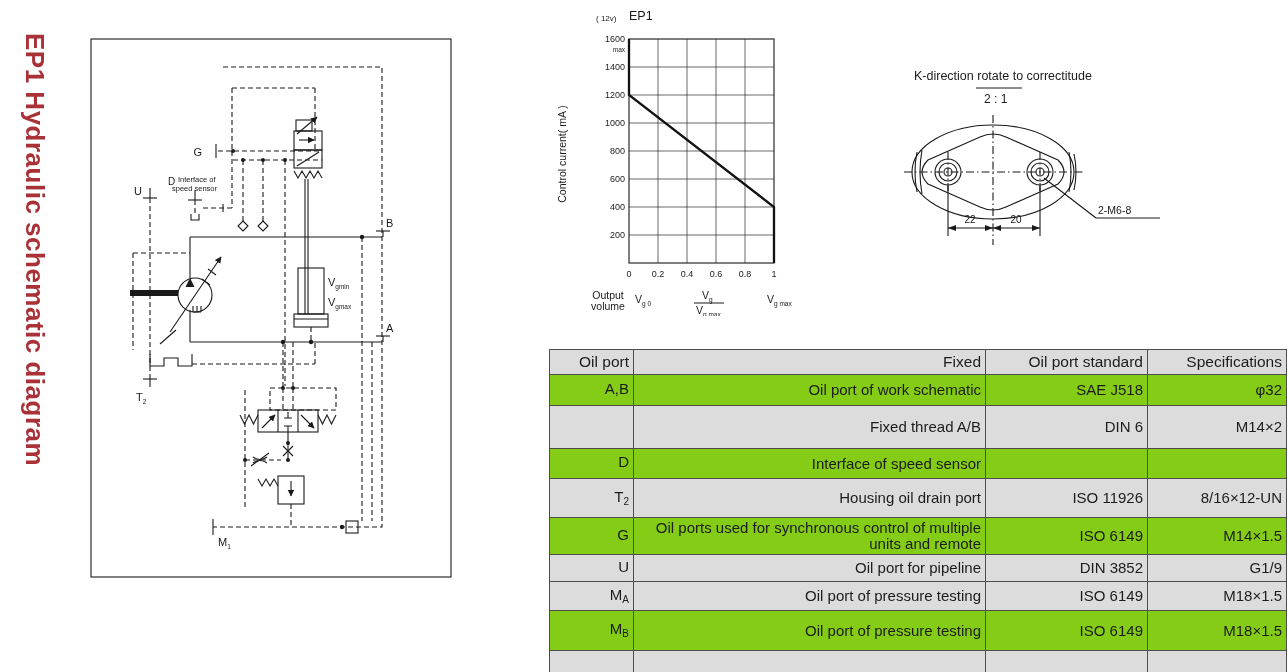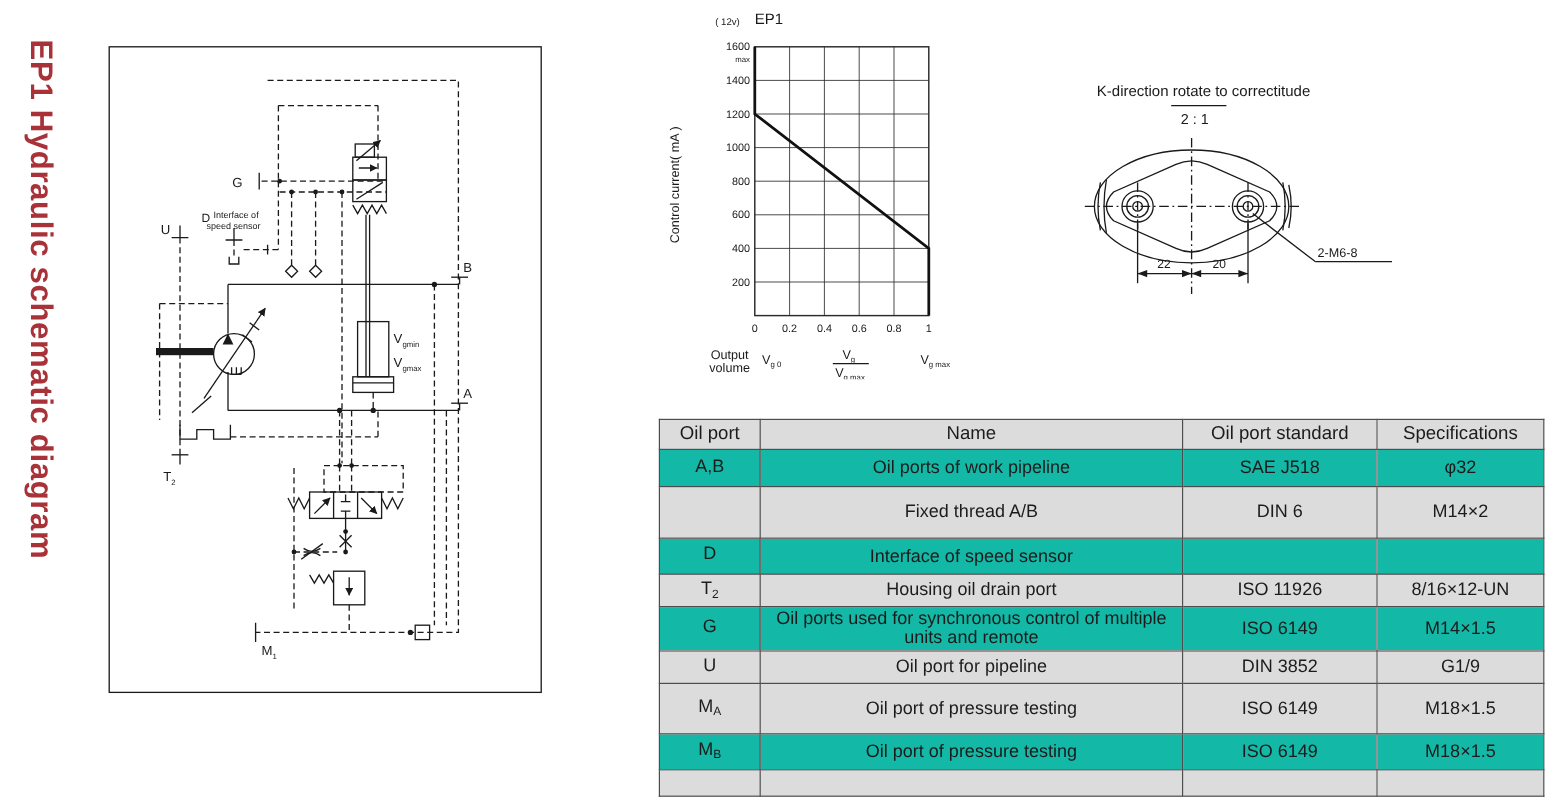--- a/index.html
+++ b/index.html
@@ -16,24 +16,24 @@
   .sublbl{fill:#1a1a1a;font-size:6.5px;}
   
   #page-title{
     position:absolute;left:50px;top:33px;width:460px;height:36px;
     transform:rotate(90deg);transform-origin:0 0;
     font-size:26px;font-weight:bold;letter-spacing:.5px;
   }
   
   #port-table-wrap{position:absolute;left:549px;top:349px;width:737px;}
   table{border-collapse:collapse;table-layout:fixed;width:737px;}
-  td{border:1px solid #4d4d4d;text-align:center;vertical-align:middle;
+  td{border:1px solid #4d4d4d;text-align:right;vertical-align:middle;
      font-size:15px;line-height:1.05;padding:1px 4px;overflow:hidden;}
   tr.shaded td{background:#dcdcdc;}
-  tr.plain td{background:#14b8a6;}
+  tr.plain td{background:#84cc16;}
   td.hdr{font-size:15.5px;}
   .sub{font-size:10px;vertical-align:-3px;}
 </style>
 </head>
 <body>
 
 <div id="page-title" style="color:#a83238;">EP1 Hydraulic schematic diagram</div>
 
 <svg style="position:absolute;left:90px;top:38px;" width="362" height="540" viewBox="0 0 362 540">
   <defs>
@@ -315,67 +315,67 @@
   <table>
     <colgroup>
         <col style="width:84px">
         <col style="width:352px">
         <col style="width:162px">
         <col style="width:139px">
       </colgroup>
     <tbody>
         <tr class="shaded" style="height:25px">
       <td class="hdr">Oil port</td>
-      <td class="hdr">Name</td>
+      <td class="hdr">Fixed</td>
       <td class="hdr">Oil port standard</td>
       <td class="hdr">Specifications</td>
     </tr>
     <tr class="plain" style="height:31px">
       <td><span>A,B</span><span class="sub"></span></td>
-      <td>Oil ports of work pipeline</td>
+      <td>Oil port of work schematic</td>
       <td>SAE J518</td>
       <td>φ32</td>
     </tr>
     <tr class="shaded" style="height:43px">
       <td><span></span><span class="sub"></span></td>
       <td>Fixed thread A/B</td>
       <td>DIN 6</td>
       <td>M14×2</td>
     </tr>
     <tr class="plain" style="height:30px">
       <td><span>D</span><span class="sub"></span></td>
       <td>Interface of speed sensor</td>
       <td></td>
       <td></td>
     </tr>
-    <tr class="shaded" style="height:27px">
+    <tr class="shaded" style="height:39px">
       <td><span>T</span><span class="sub">2</span></td>
       <td>Housing oil drain port</td>
       <td>ISO 11926</td>
       <td>8/16×12-UN</td>
     </tr>
     <tr class="plain" style="height:37px">
       <td><span>G</span><span class="sub"></span></td>
       <td>Oil ports used for synchronous control of multiple units and remote</td>
       <td>ISO 6149</td>
       <td>M14×1.5</td>
     </tr>
     <tr class="shaded" style="height:27px">
       <td><span>U</span><span class="sub"></span></td>
       <td>Oil port for pipeline</td>
       <td>DIN 3852</td>
       <td>G1/9</td>
     </tr>
-    <tr class="shaded" style="height:42px">
+    <tr class="shaded" style="height:29px">
       <td><span>M</span><span class="sub">A</span></td>
       <td>Oil port of pressure testing</td>
       <td>ISO 6149</td>
       <td>M18×1.5</td>
     </tr>
-    <tr class="plain" style="height:30px">
+    <tr class="plain" style="height:40px">
       <td><span>M</span><span class="sub">B</span></td>
       <td>Oil port of pressure testing</td>
       <td>ISO 6149</td>
       <td>M18×1.5</td>
     </tr>
     <tr class="shaded" style="height:22px">
       <td></td>
           <td></td>
           <td></td>
           <td></td>

